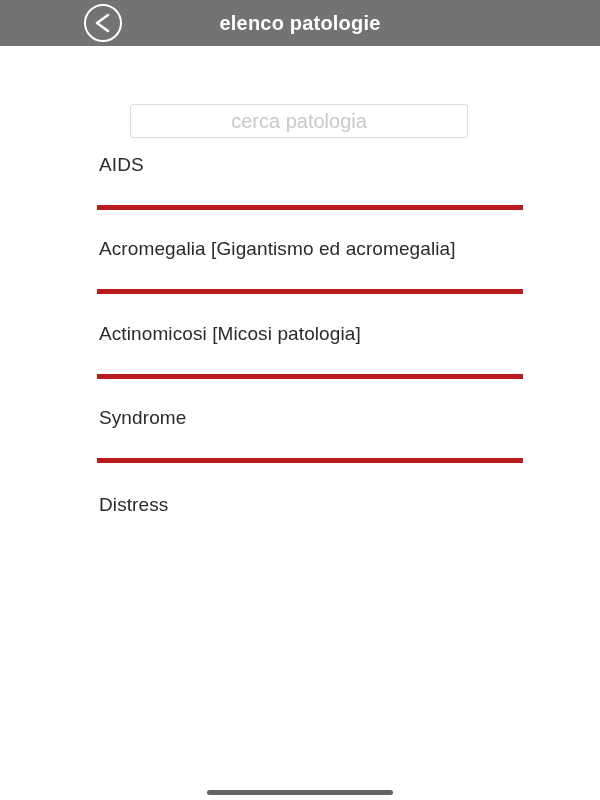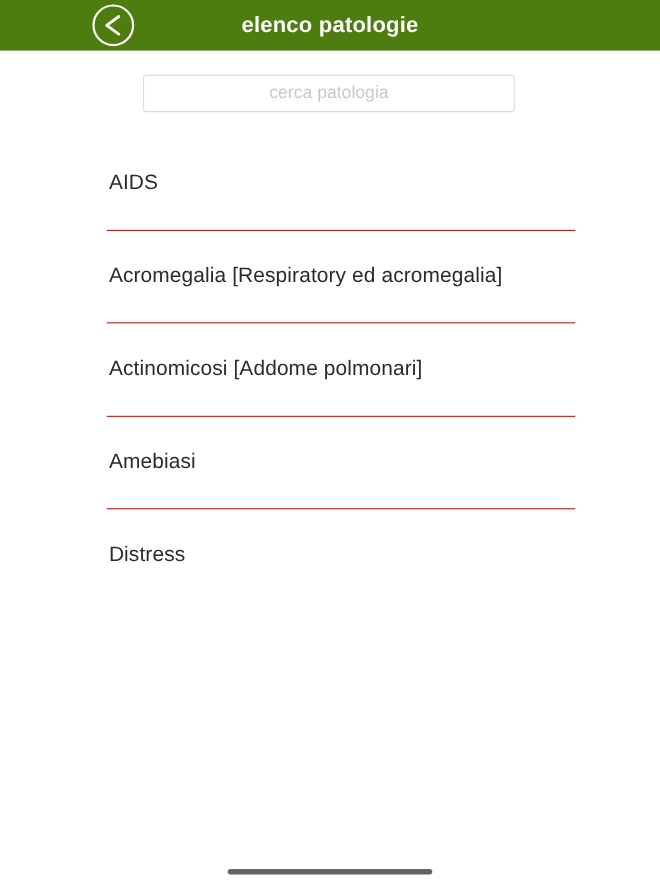--- a/index.html
+++ b/index.html
@@ -46,40 +46,41 @@
     position: absolute;
     top: 68px; left: 130px;
     width: 338px; height: 34px;
   }
   .search-input {
     width: 100%; height: 100%;
     border: 1px solid #dcdcdc;
     border-radius: 3px;
     text-align: center;
     font-family: "Liberation Sans", sans-serif;
-    font-size: 16px;
+    font-size: 20px;
     color: #1d4ed8;
     outline: none;
+    margin-top: 36px;
   }
   .search-input::placeholder {
     color: #c9c9c9;
     opacity: 1;
   }
 
   
   .list {
     position: absolute;
     top: 125px; left: 97px;
     width: 426px;
   }
   .list-item {
     height: 84.5px;
     display: flex;
     align-items: center;
-    border-bottom: 1px solid #b91c1c;
+    border-bottom: 5px solid #b91c1c;
     cursor: pointer;
   }
   .list-item:last-child { border-bottom: none; }
   .list-item span {
     font-size: 19px;
     color: #2b2b2b;
     padding-left: 2px;
     letter-spacing: 0.1px;
   }
 
@@ -89,46 +90,46 @@
     left: 207px; top: 790px;
     width: 186px; height: 5px;
     border-radius: 2.5px;
     background: #646464;
     cursor: pointer;
   }
 </style>
 </head>
 <body>
 
-<div class="header" style="background: #4d7c0f;">
+<div class="header" style="background: #737373;">
   <div class="back-btn">
     <span>
       <svg width="20" height="22" viewBox="0 0 20 22">
         <polyline points="15,3 4,11 15,19" fill="none" stroke="#ffffff" stroke-width="2.6" stroke-linecap="round" stroke-linejoin="round"></polyline>
       </svg>
     </span>
   </div>
   <div class="header-title">elenco patologie</div>
 </div>
 
 <div class="search-wrap">
   <input class="search-input" type="text" placeholder="cerca patologia" style="">
 </div>
 
 <div class="list">
     <div class="list-item">
       <span>AIDS</span>
     </div>
     <div class="list-item">
-      <span>Acromegalia [Respiratory ed acromegalia]</span>
+      <span>Acromegalia [Gigantismo ed acromegalia]</span>
     </div>
     <div class="list-item">
-      <span>Actinomicosi [Addome polmonari]</span>
+      <span>Actinomicosi [Micosi patologia]</span>
     </div>
     <div class="list-item">
-      <span>Amebiasi</span>
+      <span>Syndrome</span>
     </div>
     <div class="list-item">
       <span>Distress</span>
     </div>
   </div>
 
 <div class="home-indicator" style="background: rgb(100, 100, 100);"></div>
 
 </body></html>

